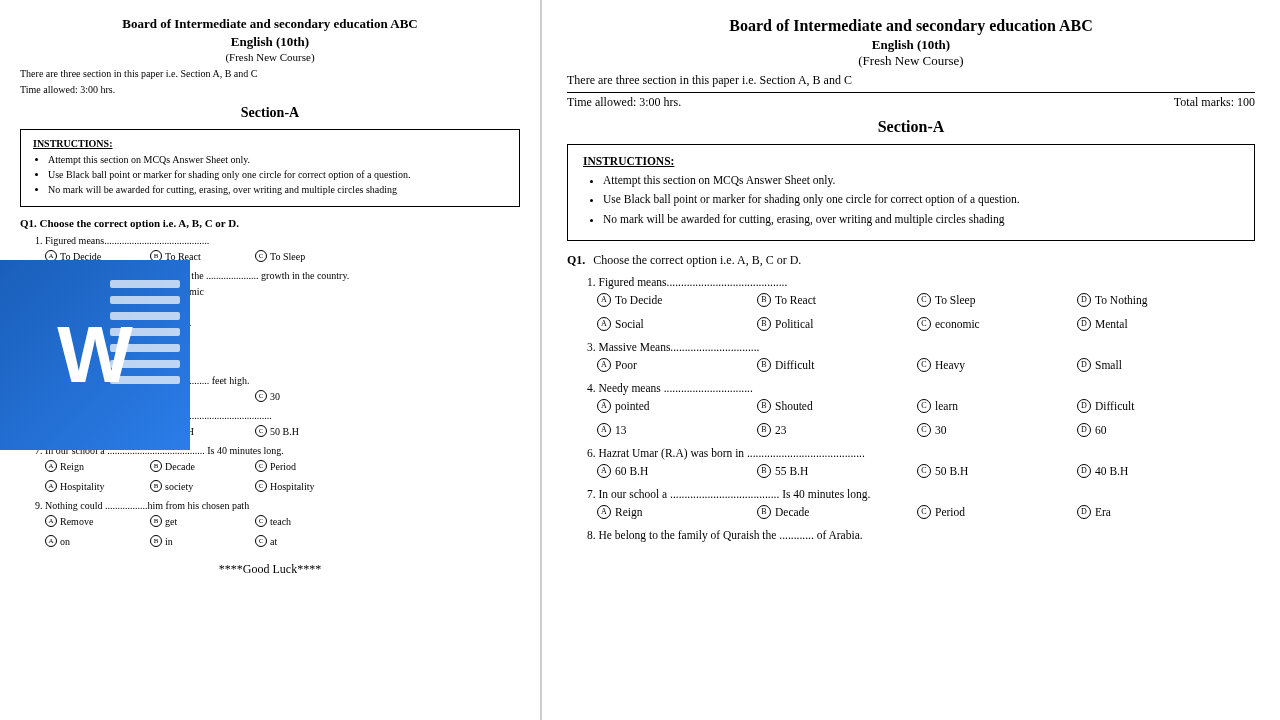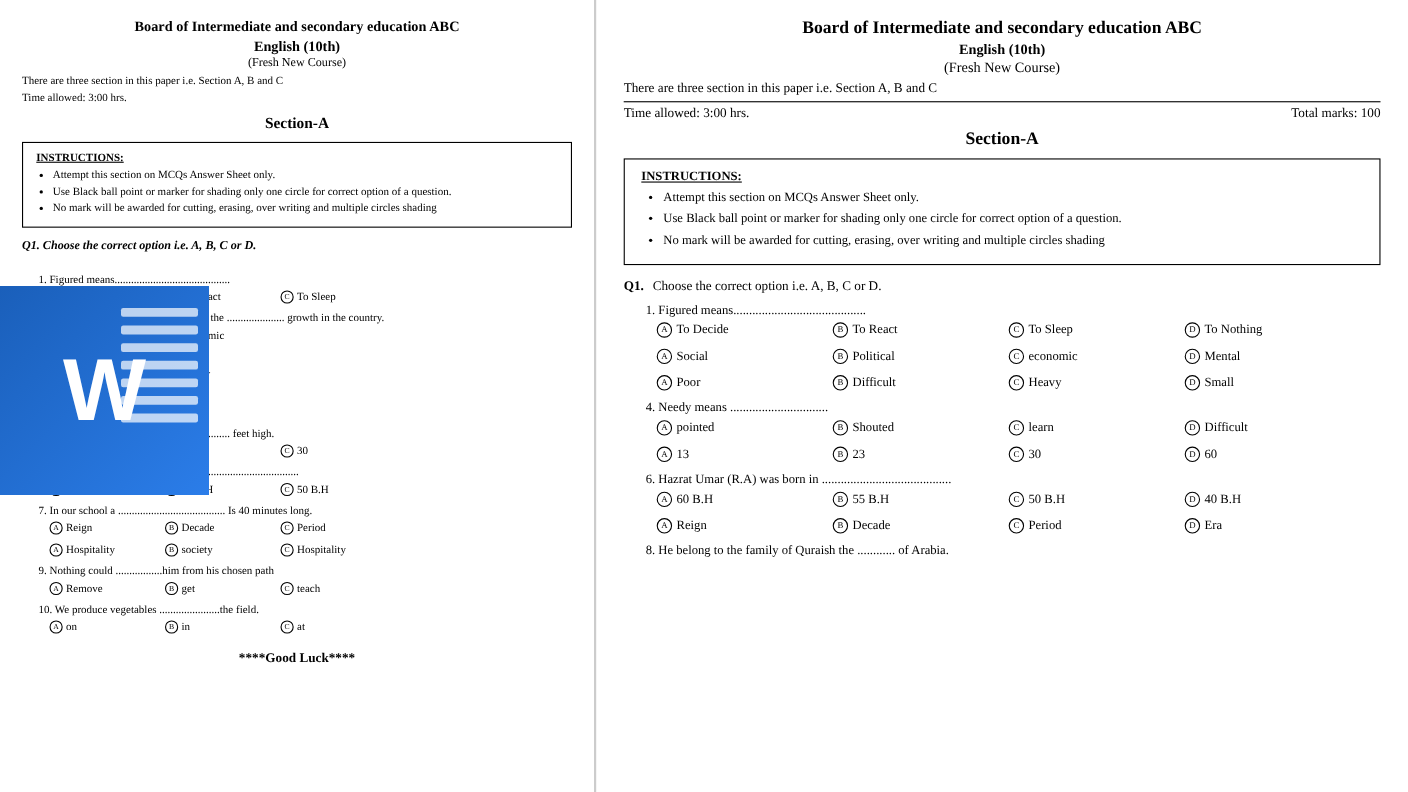--- a/index.html
+++ b/index.html
@@ -114,22 +114,21 @@
     }
 
     .instructions-box-left ul li {
       margin-bottom: 2px;
       line-height: 1.3;
     }
 
     .q-main {
       font-weight: bold;
       font-size: 11px;
-      margin-bottom: 20px;
-      font-style: italic;
+      margin-bottom: 6px;
     }
 
     .question-item {
       margin-bottom: 8px;
       font-size: 10px;
     }
 
     .question-text {
       margin-bottom: 4px;
       padding-left: 15px;
@@ -268,21 +267,21 @@
       border-radius: 50%;
       display: flex;
       align-items: center;
       justify-content: center;
       font-size: 8px;
       flex-shrink: 0;
     }
 
     .good-luck {
       text-align: center;
-      font-weight: bold;
+      font-weight: normal;
       margin-top: 15px;
       font-size: 12px;
     }
   </style>
 </head>
 <body>
 
 <div class="left-panel">
   <div class="left-content">
     <div class="left-title">
@@ -476,24 +475,20 @@
           <span>get</span>
         </div>
         <div class="option">
           <div class="option-circle">C</div>
           <span>teach</span>
         </div>
       </div>
     </div>
 
     <div class="question-item">
-      <div class="question-text">
-        <span>10.</span>
-        <span>We produce vegetables ......................the field.</span>
-      </div>
       <div class="options-row">
         <div class="option">
           <div class="option-circle">A</div>
           <span>on</span>
         </div>
         <div class="option">
           <div class="option-circle">B</div>
           <span>in</span>
         </div>
         <div class="option">
@@ -593,20 +588,24 @@
         <span>economic</span>
       </div>
       <div class="option-main">
         <div class="option-circle-main">D</div>
         <span>Mental</span>
       </div>
     </div>
   </div>
 
   <div class="question-item-main">
+    <div class="question-text-main">
+      <span>3.</span>
+      <span>Massive Means...............................</span>
+    </div>
     <div class="options-row-main">
       <div class="option-main">
         <div class="option-circle-main">A</div>
         <span>Poor</span>
       </div>
       <div class="option-main">
         <div class="option-circle-main">B</div>
         <span>Difficult</span>
       </div>
       <div class="option-main">
@@ -685,20 +684,24 @@
         <span>50 B.H</span>
       </div>
       <div class="option-main">
         <div class="option-circle-main">D</div>
         <span>40 B.H</span>
       </div>
     </div>
   </div>
 
   <div class="question-item-main">
+    <div class="question-text-main">
+      <span>7.</span>
+      <span>In our school a ...................................... Is 40 minutes long.</span>
+    </div>
     <div class="options-row-main">
       <div class="option-main">
         <div class="option-circle-main">A</div>
         <span>Reign</span>
       </div>
       <div class="option-main">
         <div class="option-circle-main">B</div>
         <span>Decade</span>
       </div>
       <div class="option-main">

